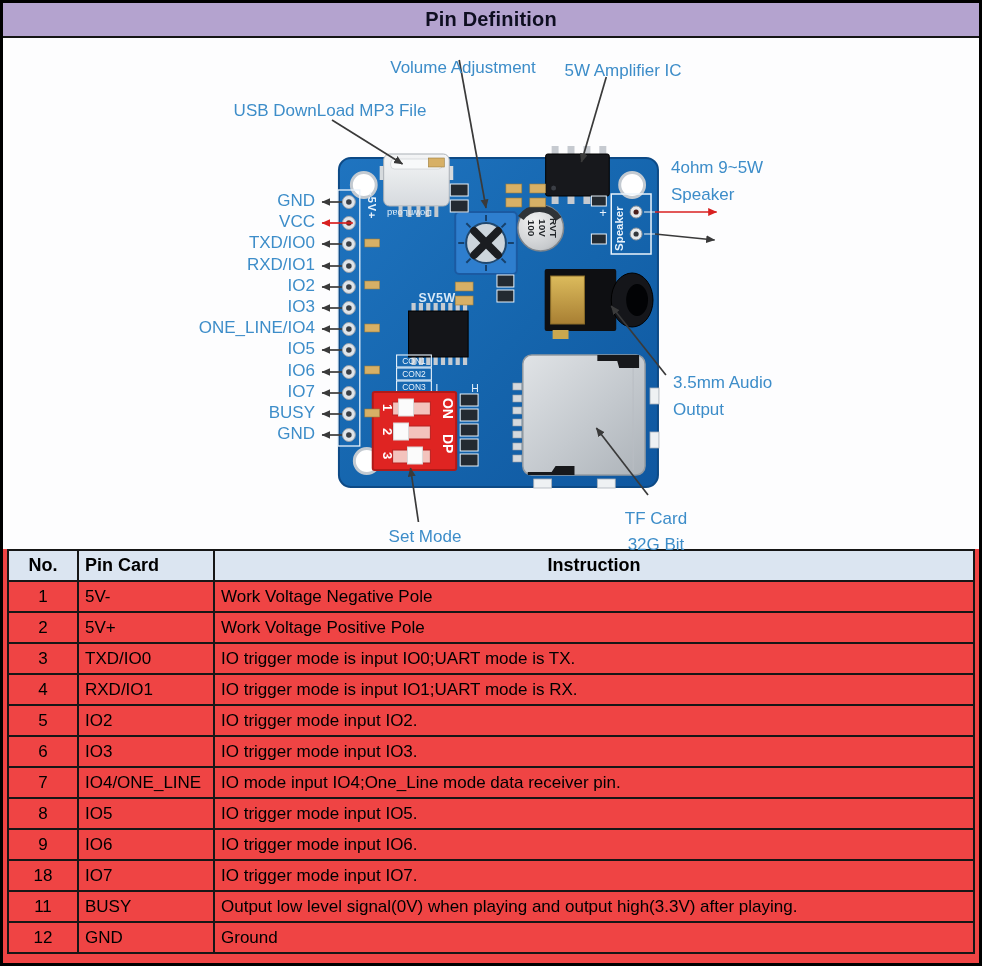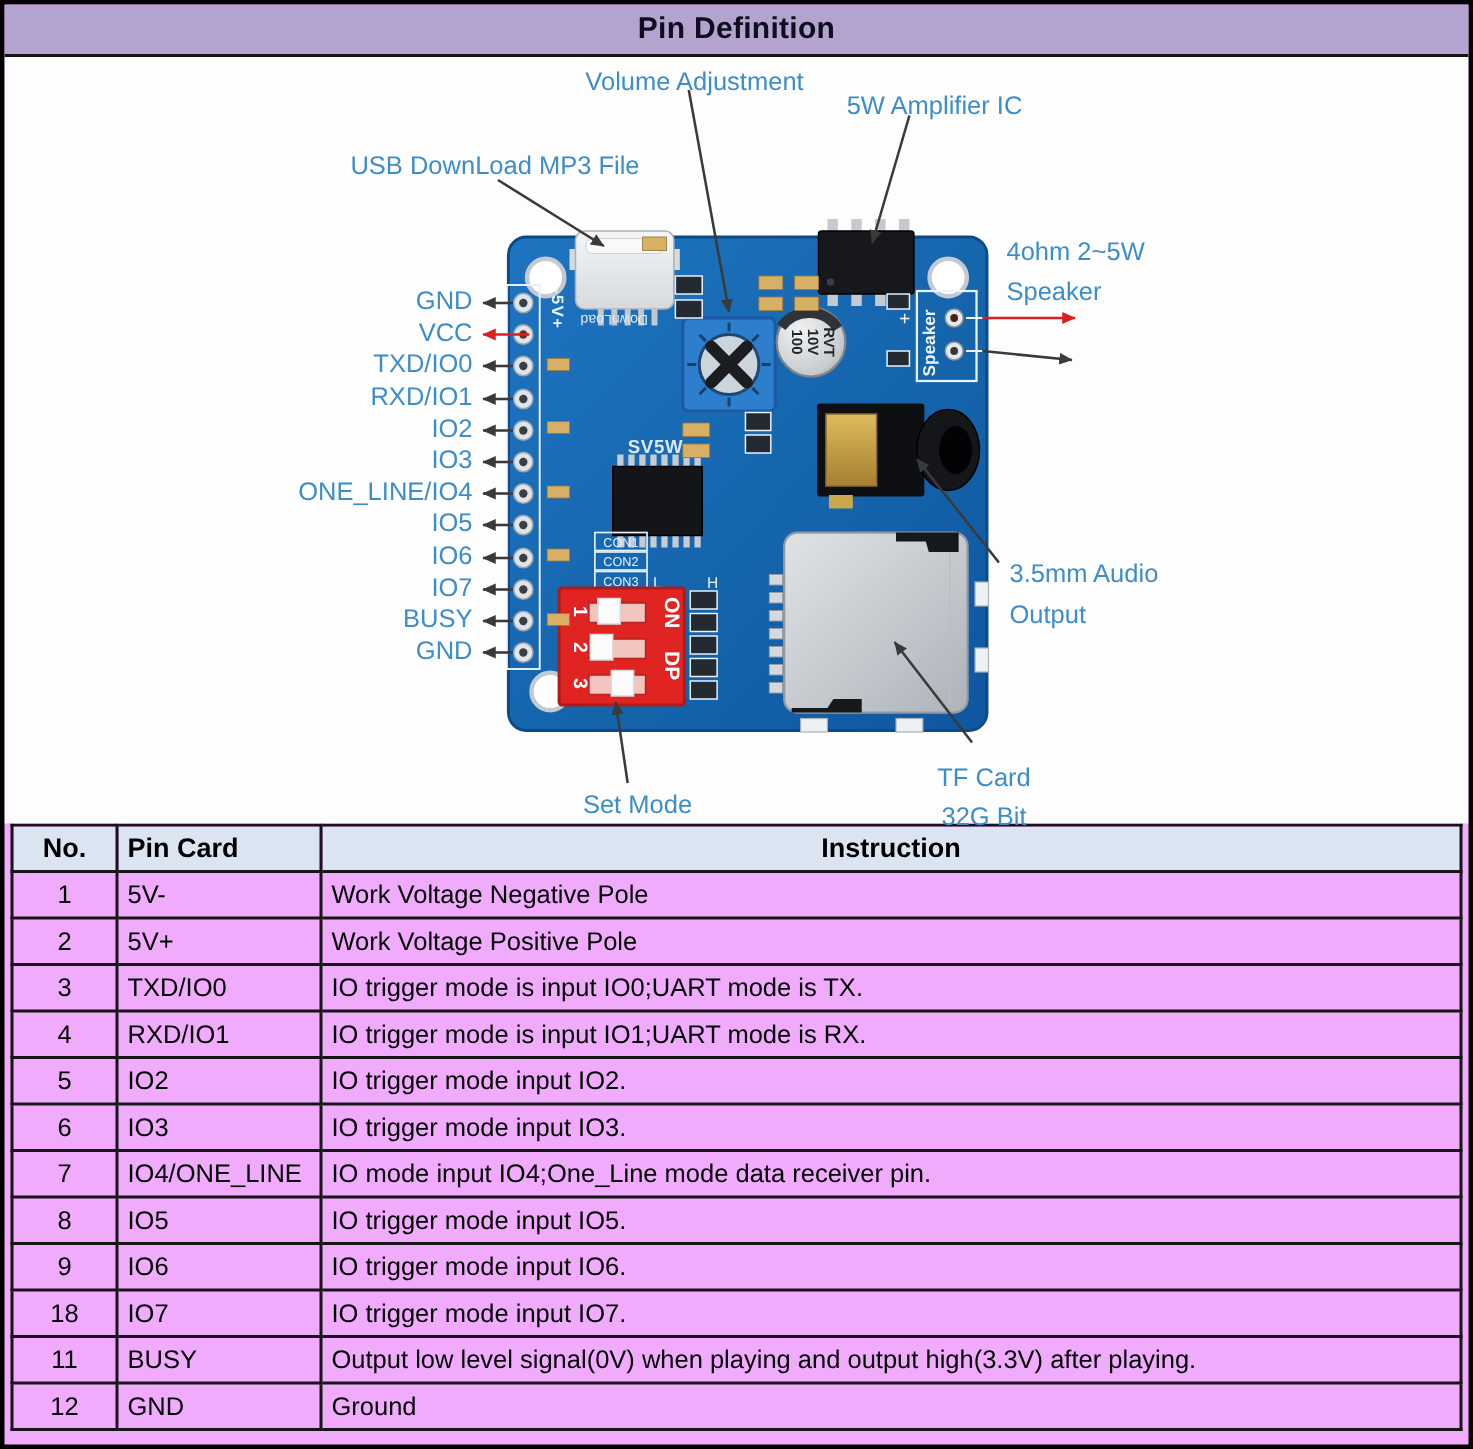--- a/index.html
+++ b/index.html
@@ -1,18 +1,18 @@
 <!DOCTYPE html>
 <html><head>
 <meta charset="utf-8">
 <style>
   html,body{margin:0;padding:0;background:#ffffff;}
   .page{
     width:982px;height:966px;box-sizing:border-box;border:3px solid #000;
-    font-family:"Liberation Sans",sans-serif;background:#f0abfc;overflow:hidden;position:relative;
+    font-family:"Liberation Sans",sans-serif;background:#ef4444;overflow:hidden;position:relative;
   }
   .header{height:33px;background:#b4a3cf;border-bottom:2px solid #151515;
     display:flex;align-items:center;justify-content:center;}
   .header .title{font-size:20px;font-weight:bold;color:#0e0e20;letter-spacing:.2px;}
   .diagram{position:relative;height:511px;background:#fdfdfe;}
   svg.overlay{position:absolute;left:0;top:0;width:100%;height:100%;display:block;}
   .dlabel{position:absolute;color:#3d8dc9;font-size:17px;line-height:1.6;}
   .center{text-align:center;}
   .pin-label{position:absolute;right:664px;color:#3d8dc9;font-size:17px;white-space:nowrap;}
   table.pin-table{border-collapse:collapse;width:calc(100% - 8px);margin:0 4px;table-layout:fixed;}
@@ -299,25 +299,25 @@
         <line x1="656" y1="196" x2="716" y2="202" marker-end="url(#ahd)"></line>
         <line x1="459" y1="22" x2="486" y2="170" marker-end="url(#ahd)"></line>
         <line x1="607" y1="39" x2="582" y2="124" marker-end="url(#ahd)"></line>
         <line x1="331" y1="82" x2="402" y2="126" marker-end="url(#ahd)"></line>
         <line x1="667" y1="337" x2="612" y2="268" marker-end="url(#ahd)"></line>
         <line x1="649" y1="457" x2="597" y2="390" marker-end="url(#ahd)"></line>
         <line x1="418" y1="484" x2="410" y2="430" marker-end="url(#ahd)"></line>
       </g>
     </svg>
 
-    <div class="dlabel center" style="left:370px;top:3px;width:180px;">Volume Adjustment</div>
+    <div class="dlabel center" style="left:370px;top:16px;width:180px;">Volume Adjustment</div>
     <div class="dlabel center" style="left:545px;top:19px;width:150px;">5W Amplifier IC</div>
     <div class="dlabel center" style="left:222px;top:59px;width:210px;">USB DownLoad MP3 File</div>
     <div class="dlabel" style="left:668px;top:116px;">
-      <div>4ohm 2~5W</div>
+      <div>4ohm 9~5W</div>
       <div>Speaker</div>
     </div>
     <div class="dlabel" style="left:670px;top:331px;">
       <div>3.5mm Audio</div>
       <div>Output</div>
     </div>
     <div class="dlabel center" style="left:608px;top:458px;width:90px;line-height:1.55;margin-top:10px;">
       <div>TF Card</div>
       <div>32G Bit</div>
     </div>

